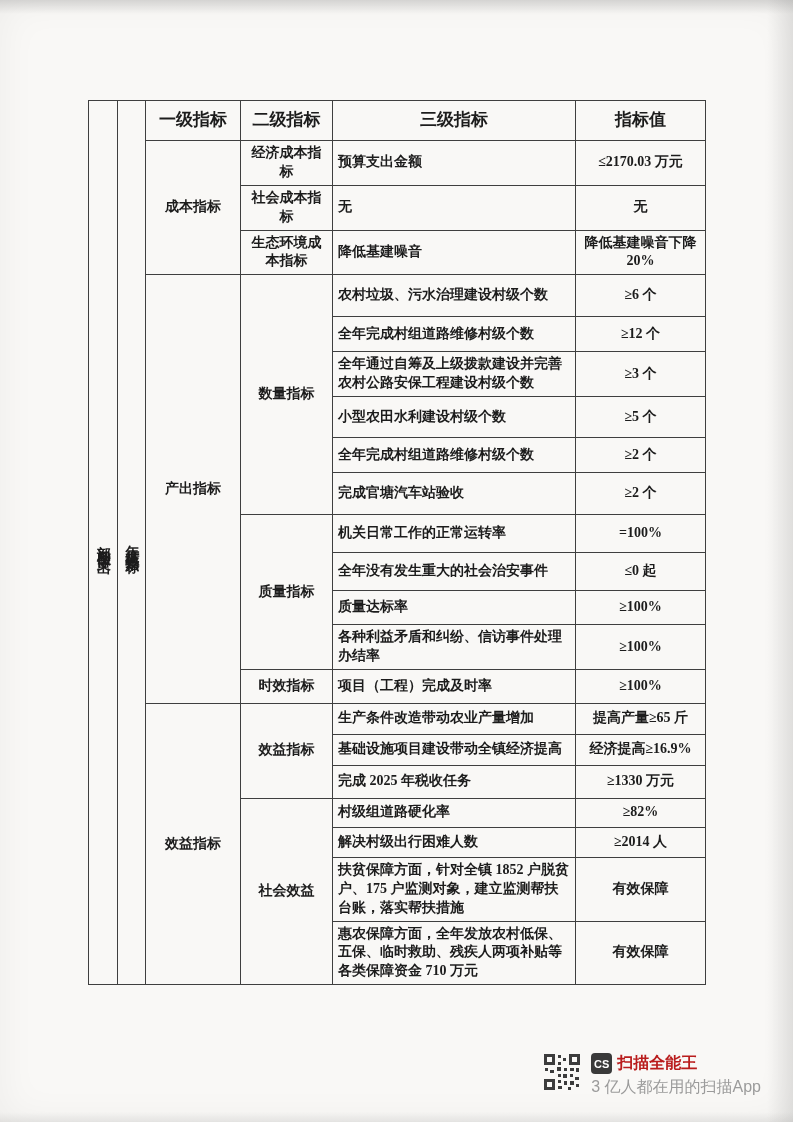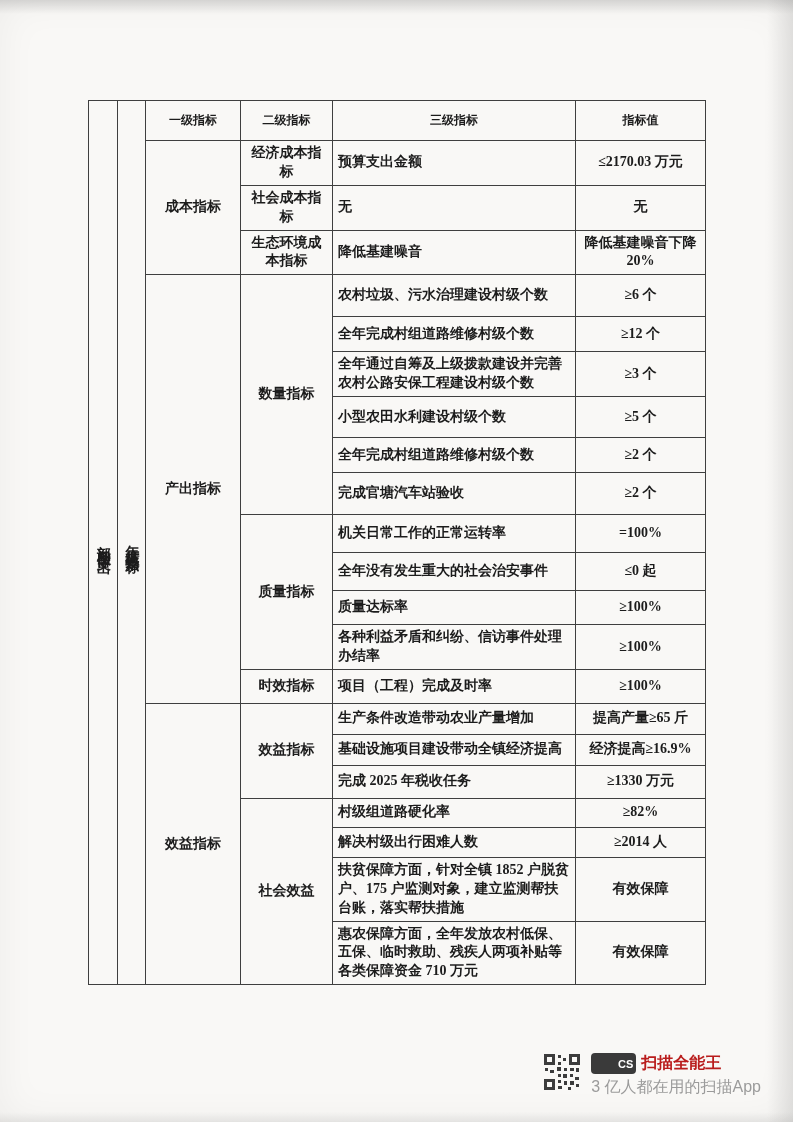--- a/index.html
+++ b/index.html
@@ -38,21 +38,21 @@
     padding:3px 5px;
     font-size:14px;
     line-height:1.35;
     font-weight:600;
     vertical-align:middle;
     word-break:break-all;
   }
   table.indicator th{
     font-weight:700;
     text-align:center;
-    font-size:12px;
+    font-size:17px;
   }
   td.side{
     writing-mode:vertical-rl;
     text-orientation:upright;
     text-align:center;
     font-weight:700;
     font-size:14px;
     letter-spacing:3px;
     padding:2px 1px;
   }
@@ -66,21 +66,21 @@
     display:flex;align-items:flex-start;gap:10px;
   }
   .qr{
     width:38px;height:38px;display:block;
   }
   .wm-right{display:flex;flex-direction:column;gap:3px;}
   .wm-top{display:flex;align-items:center;gap:5px;}
   .cs-box{
     width:21px;height:21px;border-radius:4px;background:#3a3a3a;
     color:#fff;font-family:"Liberation Sans","DejaVu Sans",sans-serif;
-    font-size:11px;font-weight:700;display:flex;align-items:center;justify-content:center;padding-left:24px;
+    font-size:11px;font-weight:700;display:flex;align-items:center;justify-content:center;
   }
   .wm-brand{
     font-family:"Liberation Sans","DejaVu Sans",sans-serif;
     font-size:16px;font-weight:700;color:#b91c1c;
   }
   .wm-tagline{
     font-family:"Liberation Sans","DejaVu Sans",sans-serif;
     font-size:16px;color:#9b9b9b;
   }
 </style>

